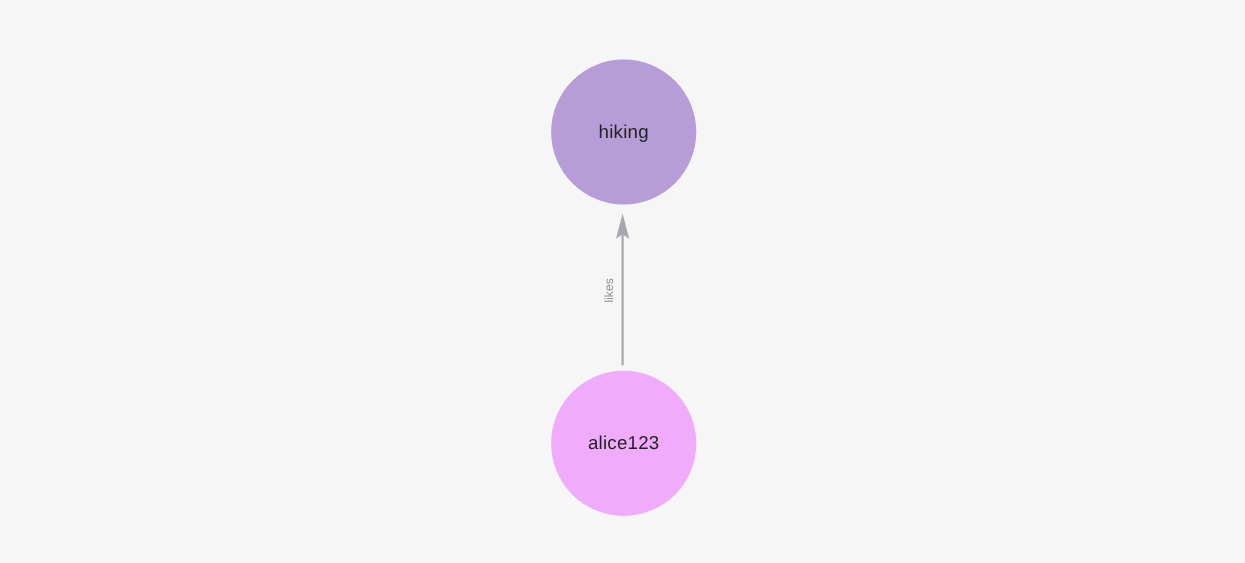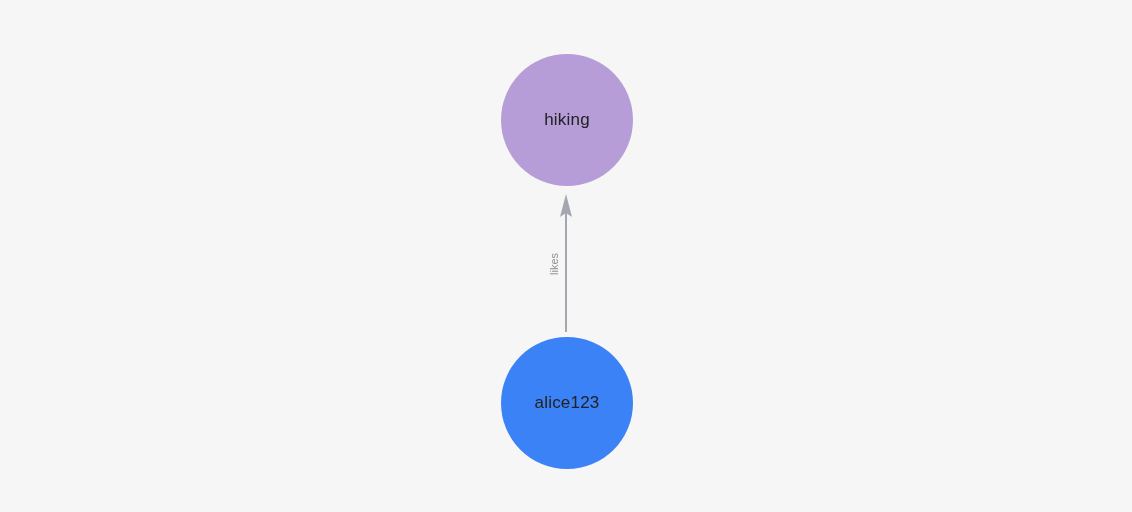--- a/index.html
+++ b/index.html
@@ -34,21 +34,21 @@
     user-select: none;
   }
   .node-hiking {
     left: 501px;
     top: 54px;
     background: #b69dd8;
   }
   .node-alice {
     left: 501px;
     top: 337px;
-    background: #3b82f6;
+    background: #f0abfc;
   }
   .edge-svg {
     position: absolute;
     left: 0;
     top: 0;
     width: 1132px;
     height: 512px;
     pointer-events: none;
   }
   .edge-line {

